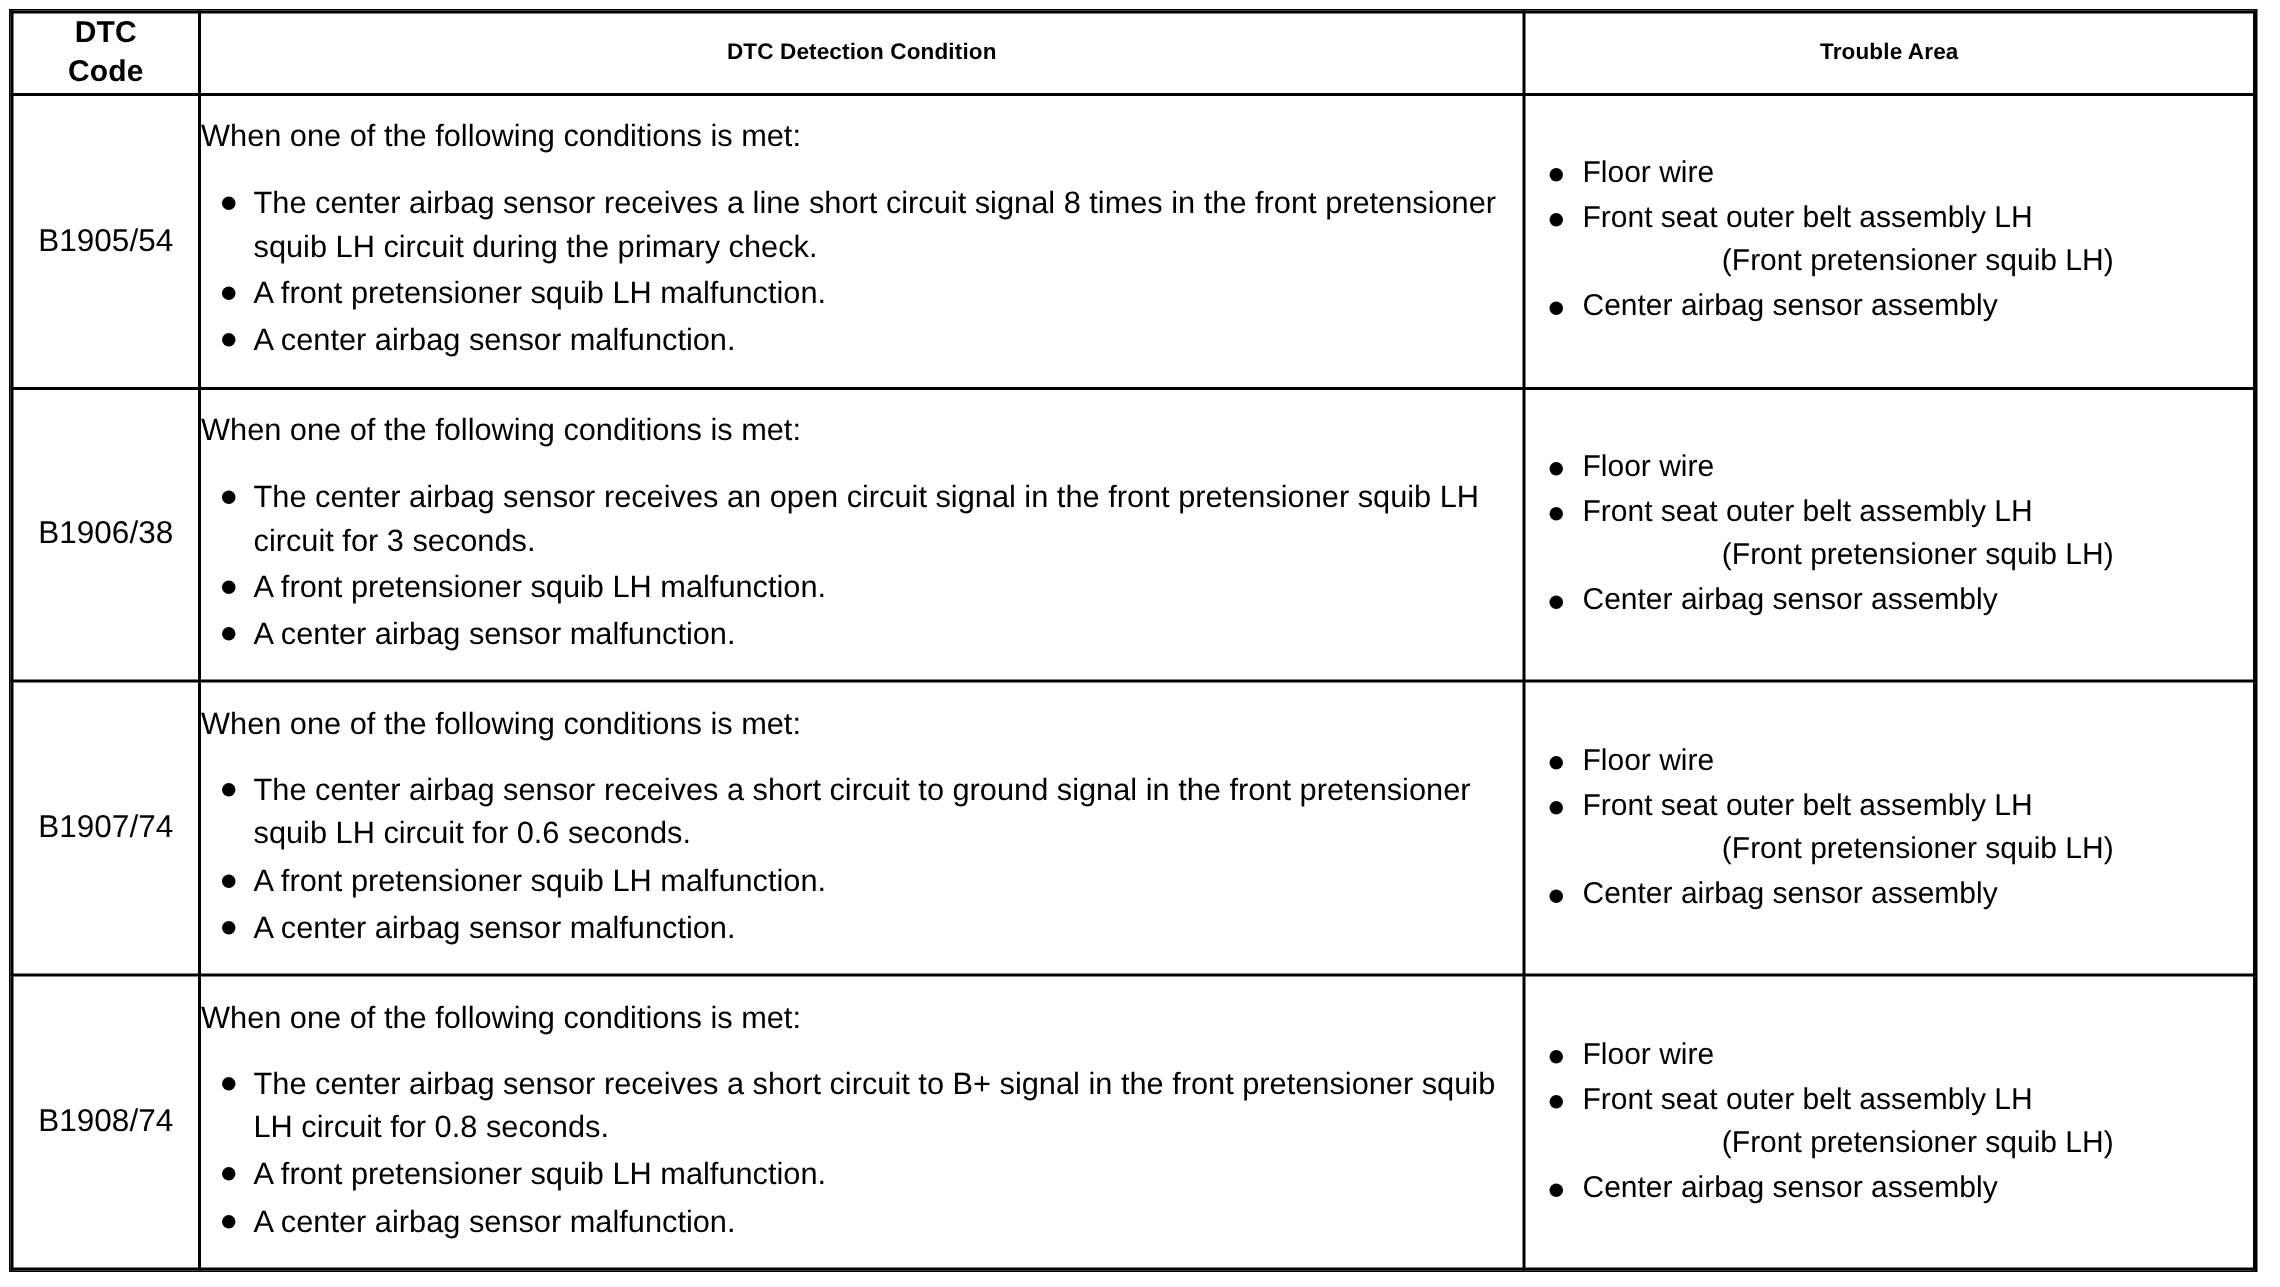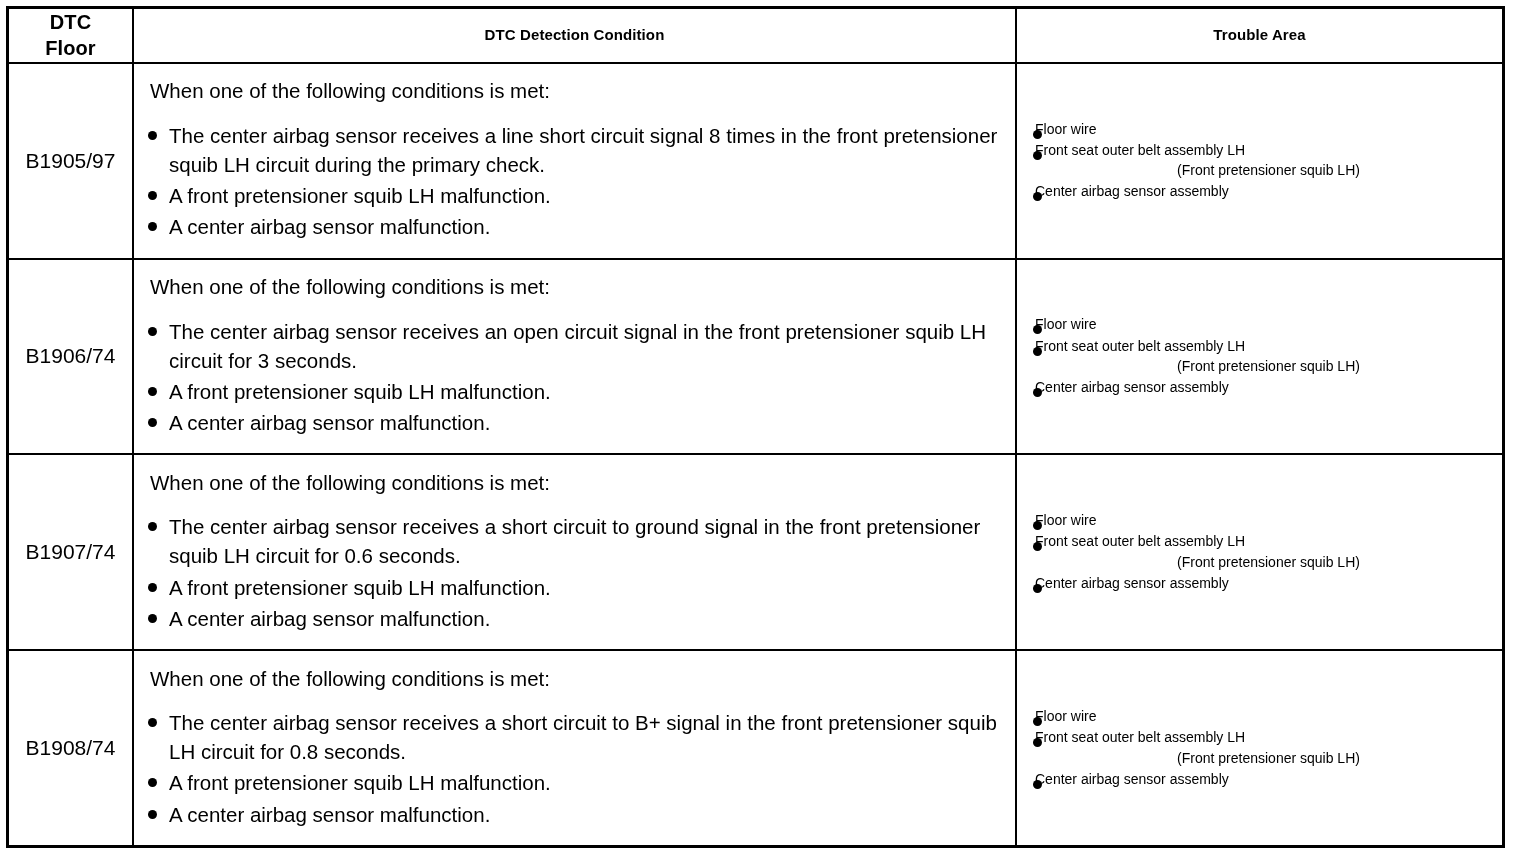--- a/index.html
+++ b/index.html
@@ -71,21 +71,21 @@
   }
 
   
   .cond-cell {
     padding: 13px 10px 10px 9px;
     vertical-align: top;
   }
   .cond-intro {
     font-size: 20.5px;
     line-height: 1.3;
-    margin: 0 0 16px 16px;
+    margin: 0 0 16px 0;
   }
   ul.bullets {
     list-style: none;
     margin: 0;
     padding: 0;
   }
   ul.bullets > li {
     position: relative;
     padding-left: 35px;
     font-size: 20.5px;
@@ -108,22 +108,22 @@
     padding: 6px 8px 6px 14px;
     vertical-align: middle;
   }
   ul.area-list {
     list-style: none;
     margin: 0;
     padding: 0;
   }
   ul.area-list > li {
     position: relative;
-    padding-left: 18px;
-    font-size: 14px;
+    padding-left: 38px;
+    font-size: 20px;
     line-height: 1.45;
     margin-bottom: 1px;
   }
   ul.area-list > li::before {
     content: "";
     position: absolute;
     left: 16px;
     top: 11px;
     width: 9px;
     height: 9px;
@@ -143,30 +143,30 @@
   <table class="dtc-table">
     <colgroup>
       <col class="col-code">
       <col class="col-cond">
       <col class="col-area">
     </colgroup>
     <thead>
       <tr>
         <th class="hdr-cell code">
           <span>DTC</span><br>
-          <span>Floor</span>
+          <span>Code</span>
         </th>
         <th class="hdr-cell">DTC Detection Condition</th>
         <th class="hdr-cell">Trouble Area</th>
       </tr>
     </thead>
     <tbody>
 
       <tr>
-        <td class="code-cell">B1905/97</td>
+        <td class="code-cell">B1905/54</td>
         <td class="cond-cell">
           <p class="cond-intro">When one of the following conditions is met:</p>
           <ul class="bullets">
             <li>The center airbag sensor receives a line short circuit signal 8 times in the front pretensioner squib LH circuit during the primary check.</li>
             <li>A front pretensioner squib LH malfunction.</li>
             <li>A center airbag sensor malfunction.</li>
           </ul>
         </td>
         <td class="area-cell">
           <ul class="area-list">
@@ -178,21 +178,21 @@
               <span class="sub">(Front pretensioner squib LH)</span>
             </li>
             <li>
               <span>Center airbag sensor assembly</span>
             </li>
           </ul>
         </td>
       </tr>
 
       <tr>
-        <td class="code-cell">B1906/74</td>
+        <td class="code-cell">B1906/38</td>
         <td class="cond-cell">
           <p class="cond-intro">When one of the following conditions is met:</p>
           <ul class="bullets">
             <li>The center airbag sensor receives an open circuit signal in the front pretensioner squib LH circuit for 3 seconds.</li>
             <li>A front pretensioner squib LH malfunction.</li>
             <li>A center airbag sensor malfunction.</li>
           </ul>
         </td>
         <td class="area-cell">
           <ul class="area-list">

